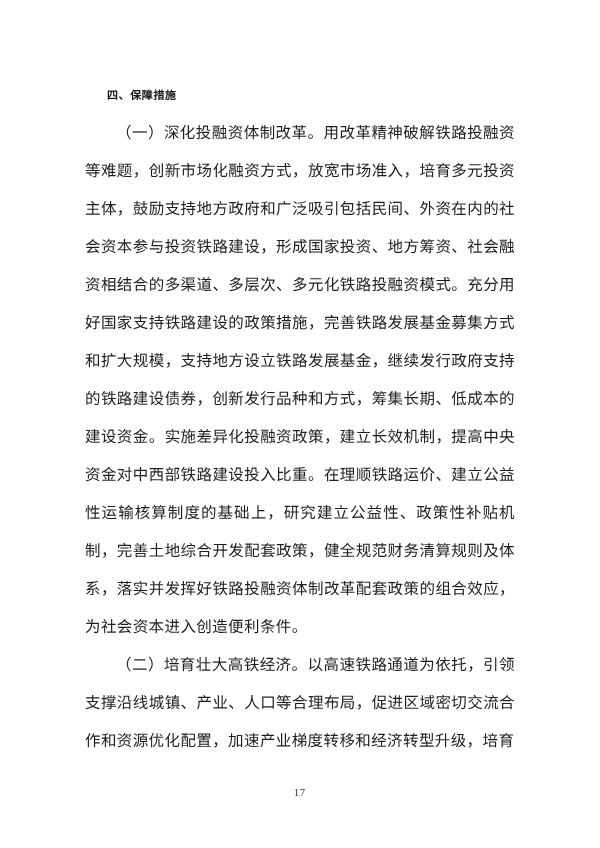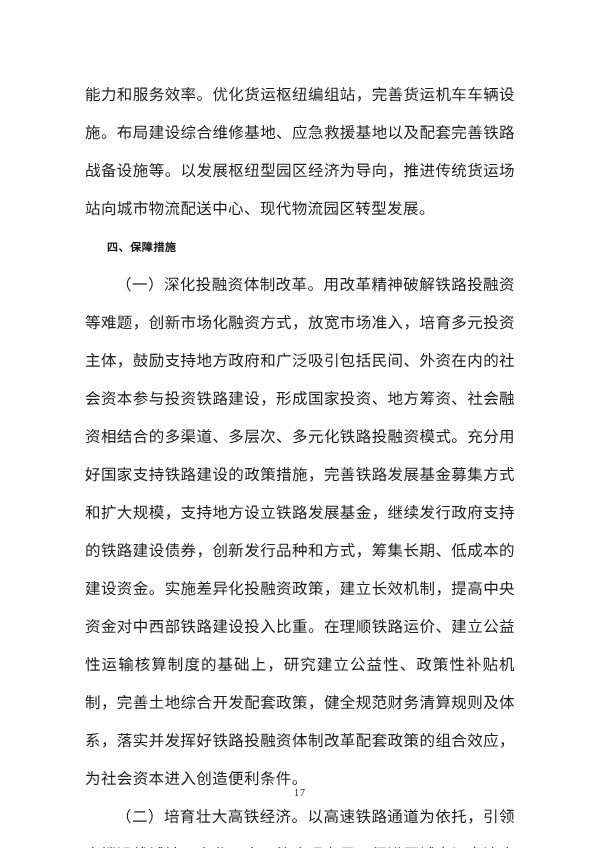--- a/index.html
+++ b/index.html
@@ -57,21 +57,20 @@
     color: #2a2a2a;
     letter-spacing: 1px;
     margin-top: 41px;
   }
 </style>
 </head>
 <body>
 
 <main class="page">
 
-  <p class="body-text">能力和服务效率。优化货运枢纽编组站，完善货运机车车辆设施。布局建设综合维修基地、应急救援基地以及配套完善铁路战备设施等。以发展枢纽型园区经济为导向，推进传统货运场站向城市物流配送中心、现代物流园区转型发展。</p>
 
   <h2 class="section-heading">四、保障措施</h2>
 
   <p class="body-text indent">（一）深化投融资体制改革。用改革精神破解铁路投融资等难题，创新市场化融资方式，放宽市场准入，培育多元投资主体，鼓励支持地方政府和广泛吸引包括民间、外资在内的社会资本参与投资铁路建设，形成国家投资、地方筹资、社会融资相结合的多渠道、多层次、多元化铁路投融资模式。充分用好国家支持铁路建设的政策措施，完善铁路发展基金募集方式和扩大规模，支持地方设立铁路发展基金，继续发行政府支持的铁路建设债券，创新发行品种和方式，筹集长期、低成本的建设资金。实施差异化投融资政策，建立长效机制，提高中央资金对中西部铁路建设投入比重。在理顺铁路运价、建立公益性运输核算制度的基础上，研究建立公益性、政策性补贴机制，完善土地综合开发配套政策，健全规范财务清算规则及体系，落实并发挥好铁路投融资体制改革配套政策的组合效应，为社会资本进入创造便利条件。</p>
 
   <p class="body-text indent">（二）培育壮大高铁经济。以高速铁路通道为依托，引领支撑沿线城镇、产业、人口等合理布局，促进区域密切交流合作和资源优化配置，加速产业梯度转移和经济转型升级，培育</p>
 
   <footer class="page-footer">
     <span class="page-number">17</span>
   </footer>

